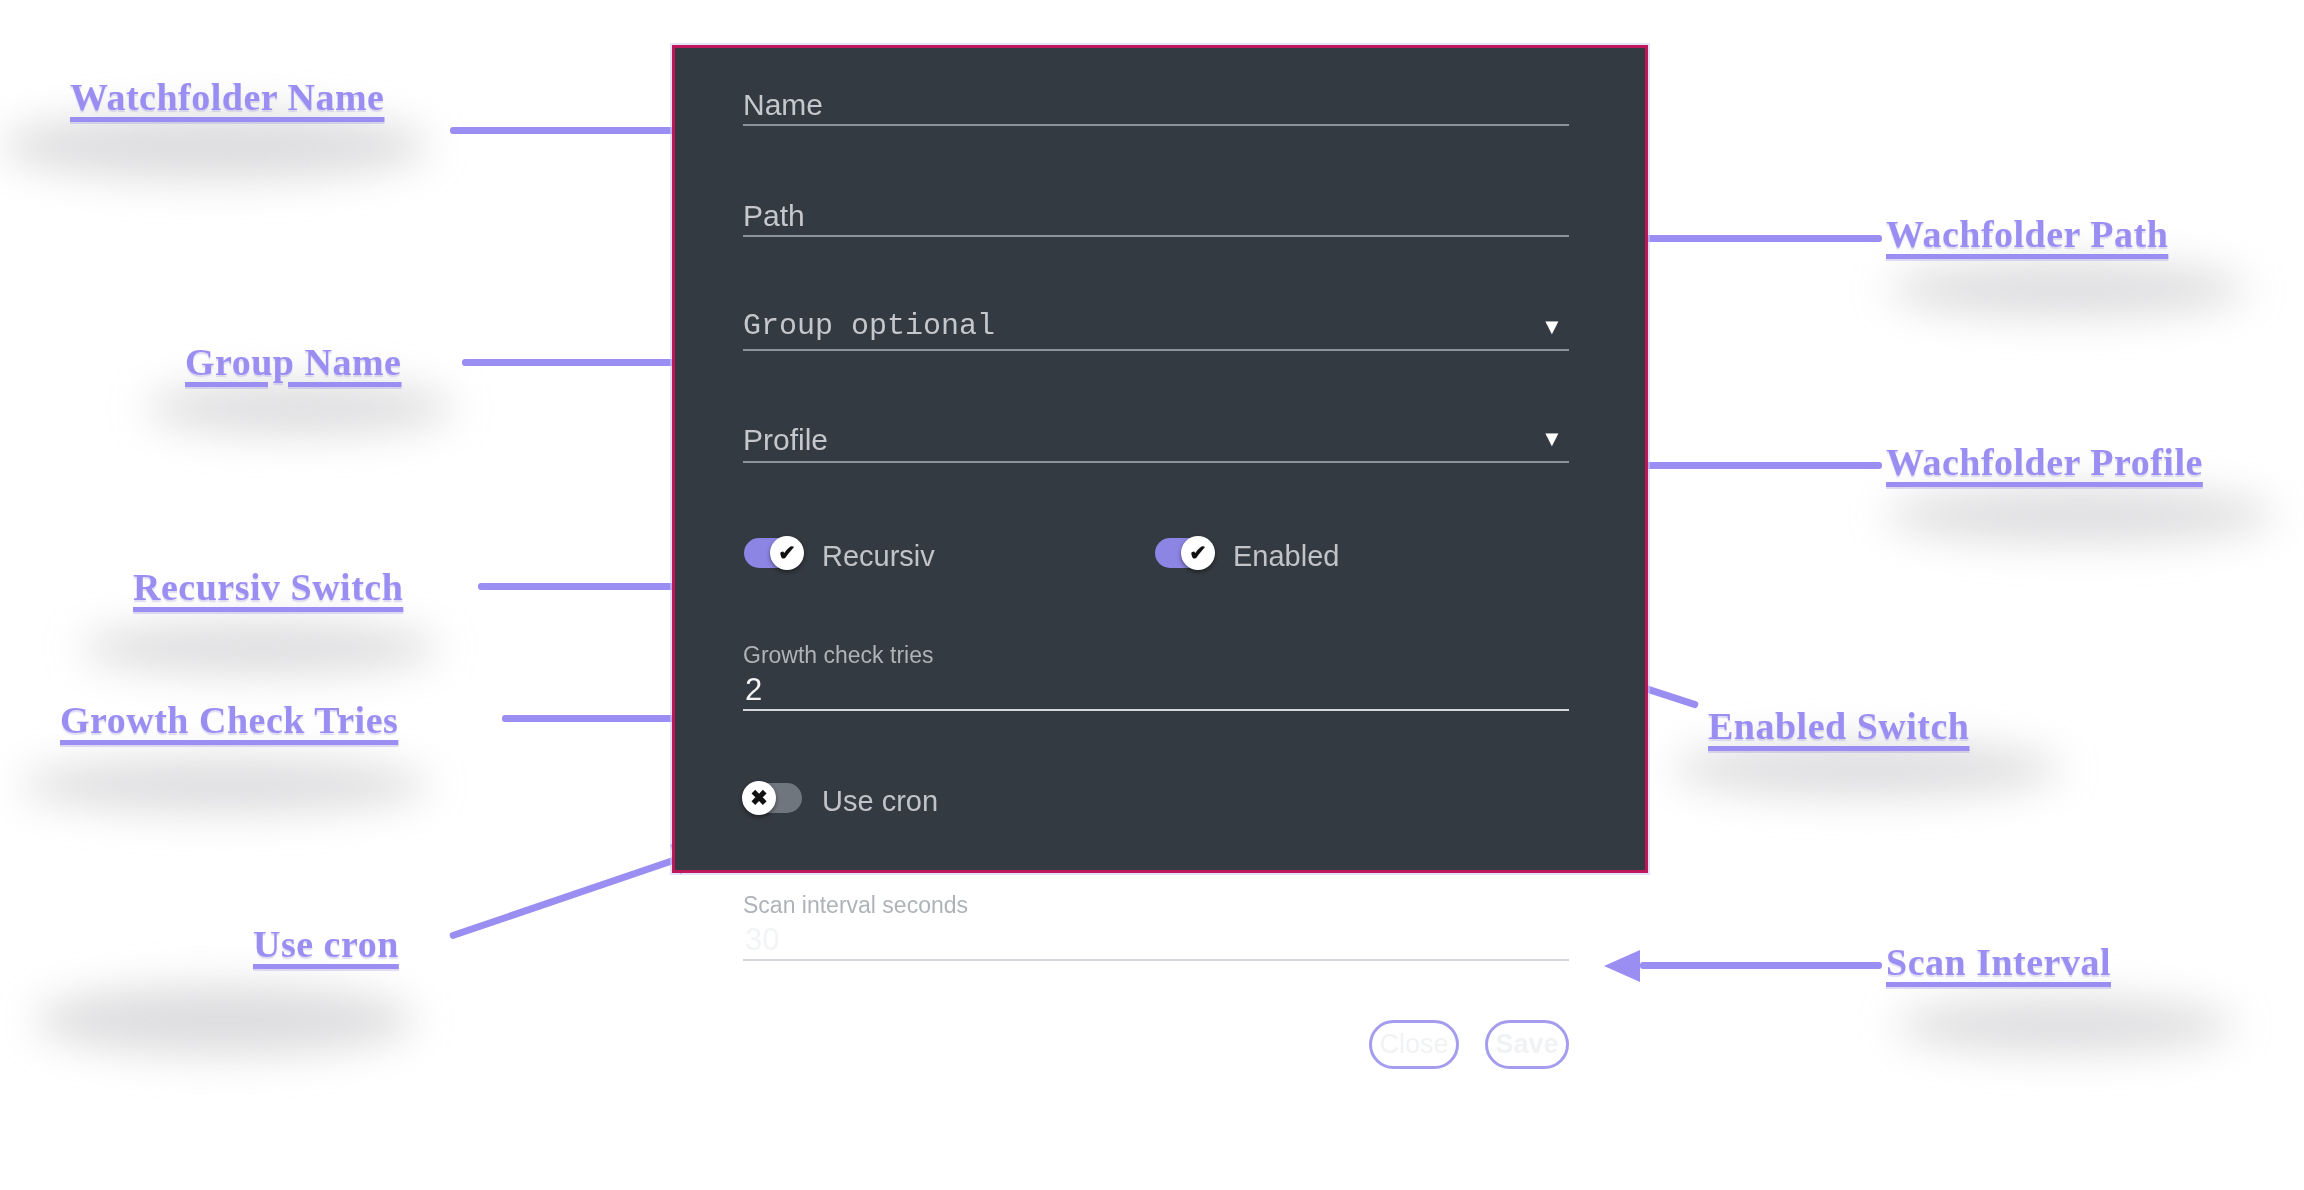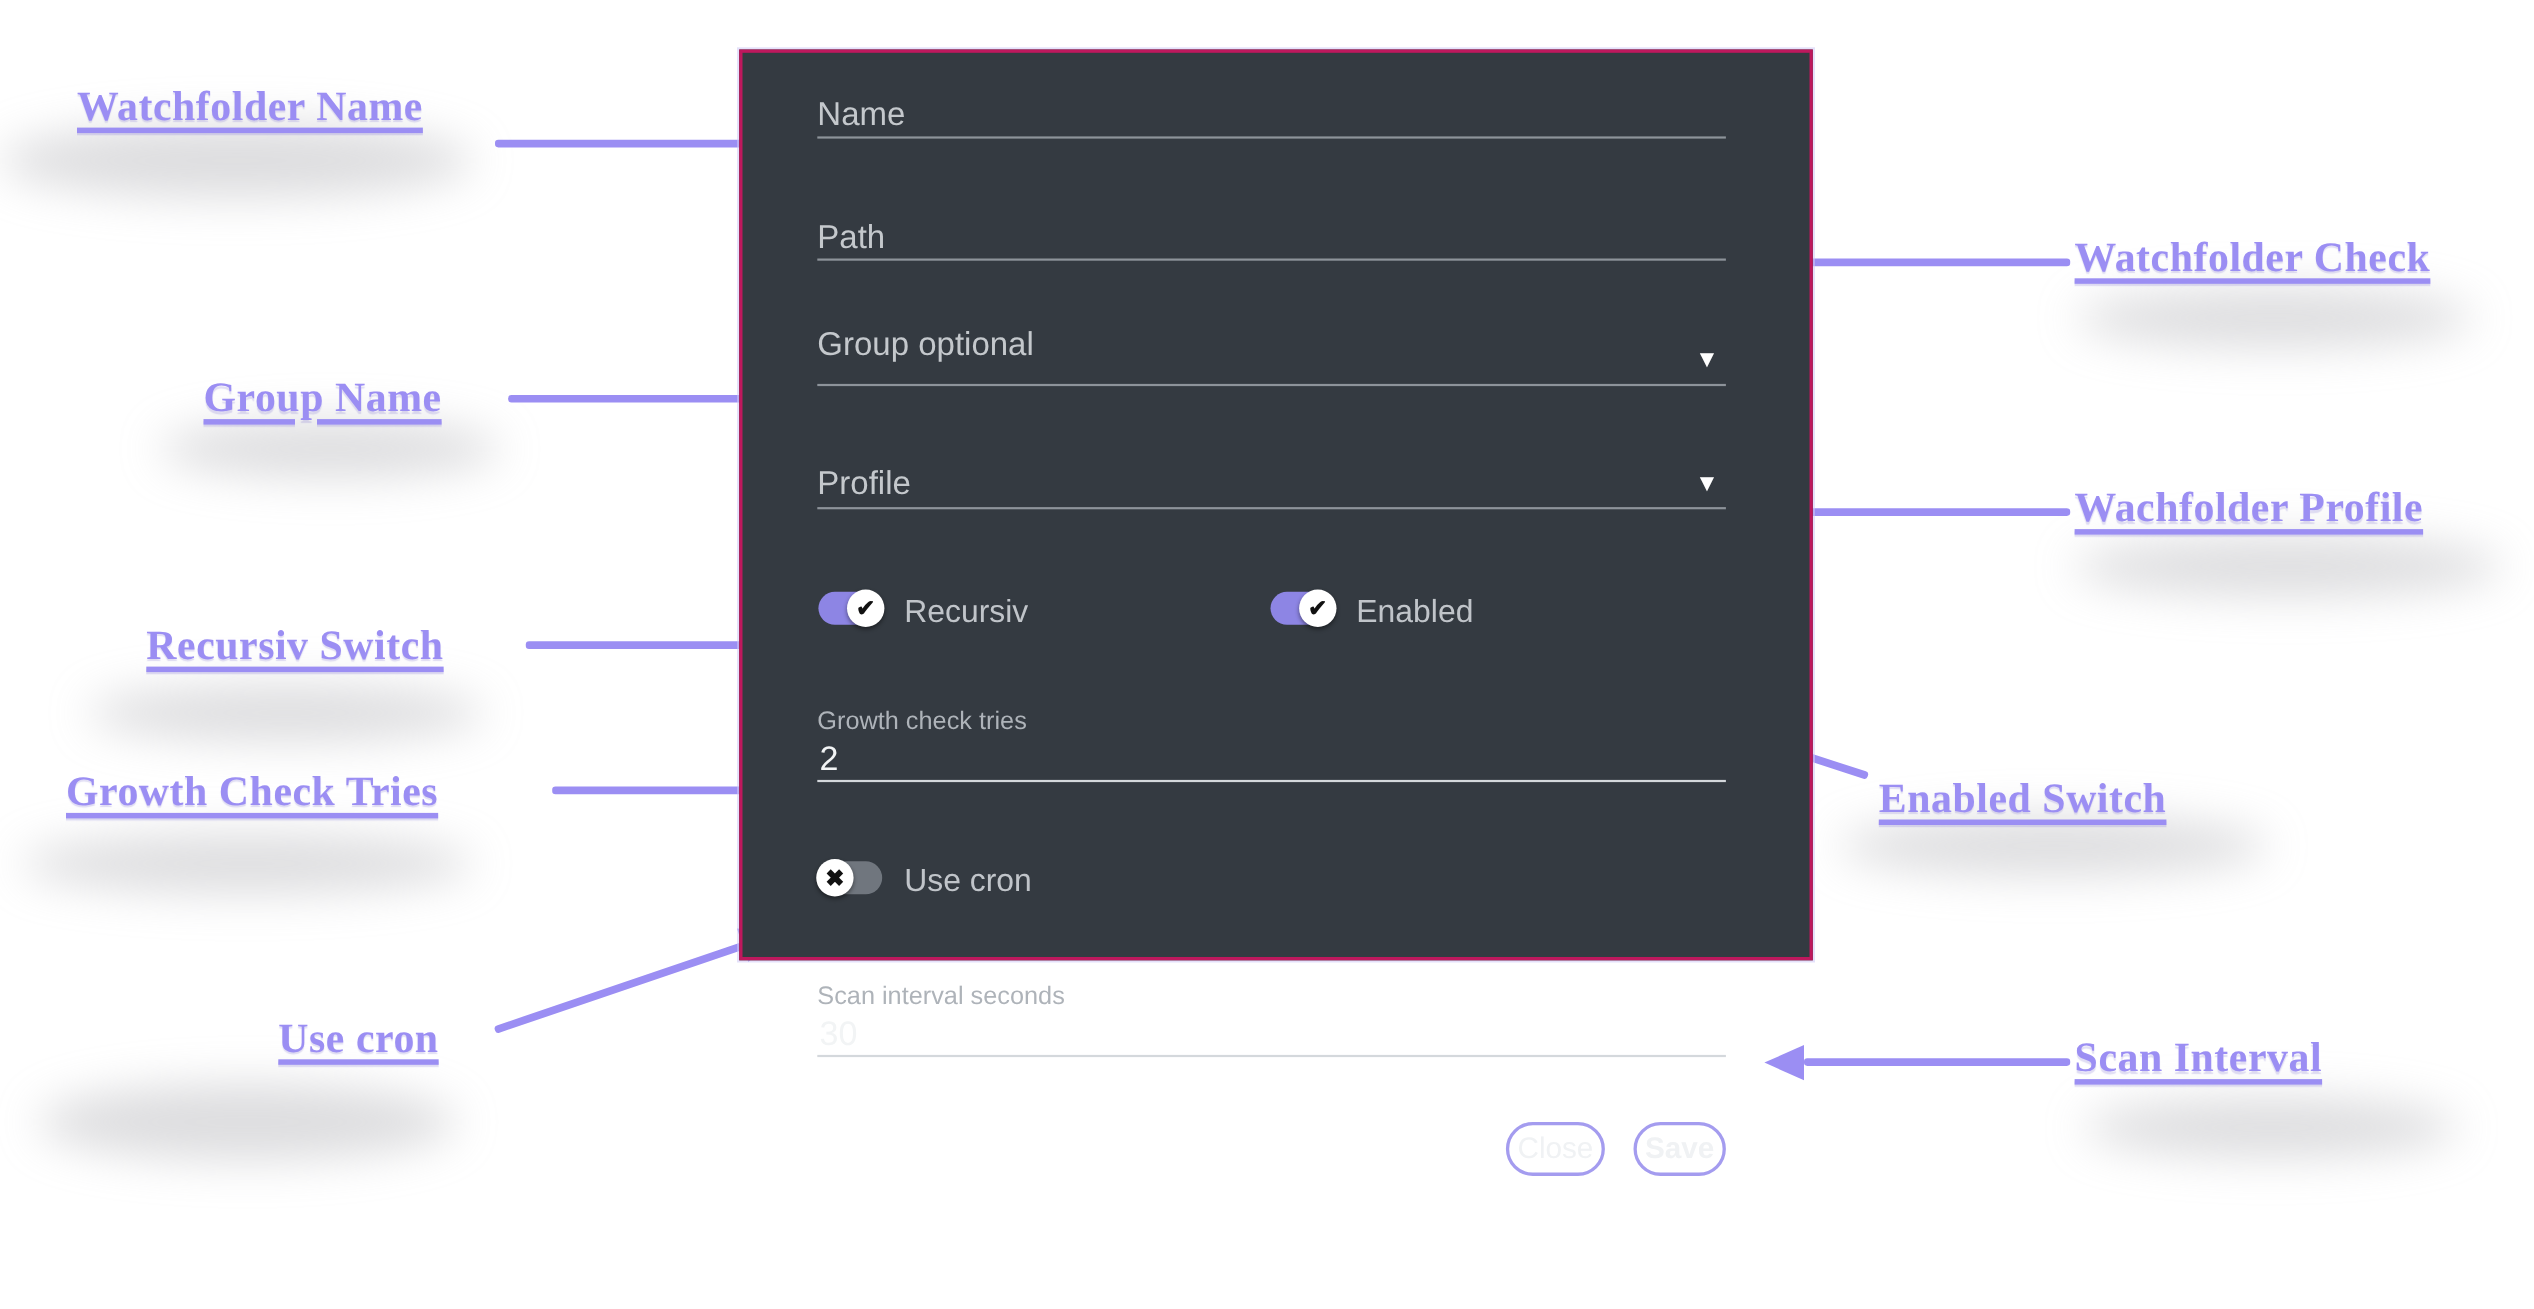--- a/index.html
+++ b/index.html
@@ -76,21 +76,21 @@
   <div class="blob" style="left:1888px;top:262px;width:360px;height:54px;"></div>
   <div class="blob" style="left:145px;top:382px;width:310px;height:52px;"></div>
   <div class="blob" style="left:1885px;top:488px;width:390px;height:54px;"></div>
   <div class="blob" style="left:80px;top:622px;width:360px;height:52px;"></div>
   <div class="blob" style="left:1672px;top:742px;width:390px;height:54px;"></div>
   <div class="blob" style="left:20px;top:758px;width:410px;height:54px;"></div>
   <div class="blob" style="left:35px;top:985px;width:380px;height:70px;"></div>
   <div class="blob" style="left:1895px;top:998px;width:340px;height:54px;"></div>
 
   <div class="ann" style="left:70px;top:75px;">Watchfolder Name</div>
-  <div class="ann" style="left:1886px;top:212px;">Watchfolder Check</div>
+  <div class="ann" style="left:1886px;top:212px;">Wachfolder Path</div>
   <div class="ann" style="left:185px;top:340px;">Group Name</div>
   <div class="ann" style="left:1886px;top:440px;">Wachfolder Profile</div>
   <div class="ann" style="left:133px;top:565px;">Recursiv Switch</div>
   <div class="ann" style="left:1708px;top:680px;margin-top:24px;">Enabled Switch</div>
   <div class="ann" style="left:60px;top:698px;">Growth Check Tries</div>
   <div class="ann" style="left:253px;top:922px;">Use cron</div>
   <div class="ann" style="left:1886px;top:940px;">Scan Interval</div>
 
   <div class="arrow" style="left:450px;top:127px;width:280px;">
     <div class="shaft" style="width:246px;"></div>
@@ -137,21 +137,21 @@
       <div class="underline" style="top:76px;"></div>
     </div>
 
     <div>
       <div class="fld-label" style="left:68px;top:151px;">Path</div>
       <div class="fld-value" style="left:70px;top:157px;"></div>
       <div class="underline" style="top:187px;"></div>
     </div>
 
     <div>
-      <div class="fld-label" style="left:68px;top:249px;">Group optional</div>
+      <div class="fld-label" style="left:68px;top:261px;font-family:Liberation Mono, monospace;">Group optional</div>
       <div class="caret" style="left:866px;top:266px;">▼</div>
       <div class="underline" style="top:301px;"></div>
     </div>
 
     <div>
       <div class="fld-label" style="left:68px;top:375px;">Profile</div>
       <div class="caret" style="left:866px;top:378px;">▼</div>
       <div class="underline" style="top:413px;"></div>
     </div>
 

